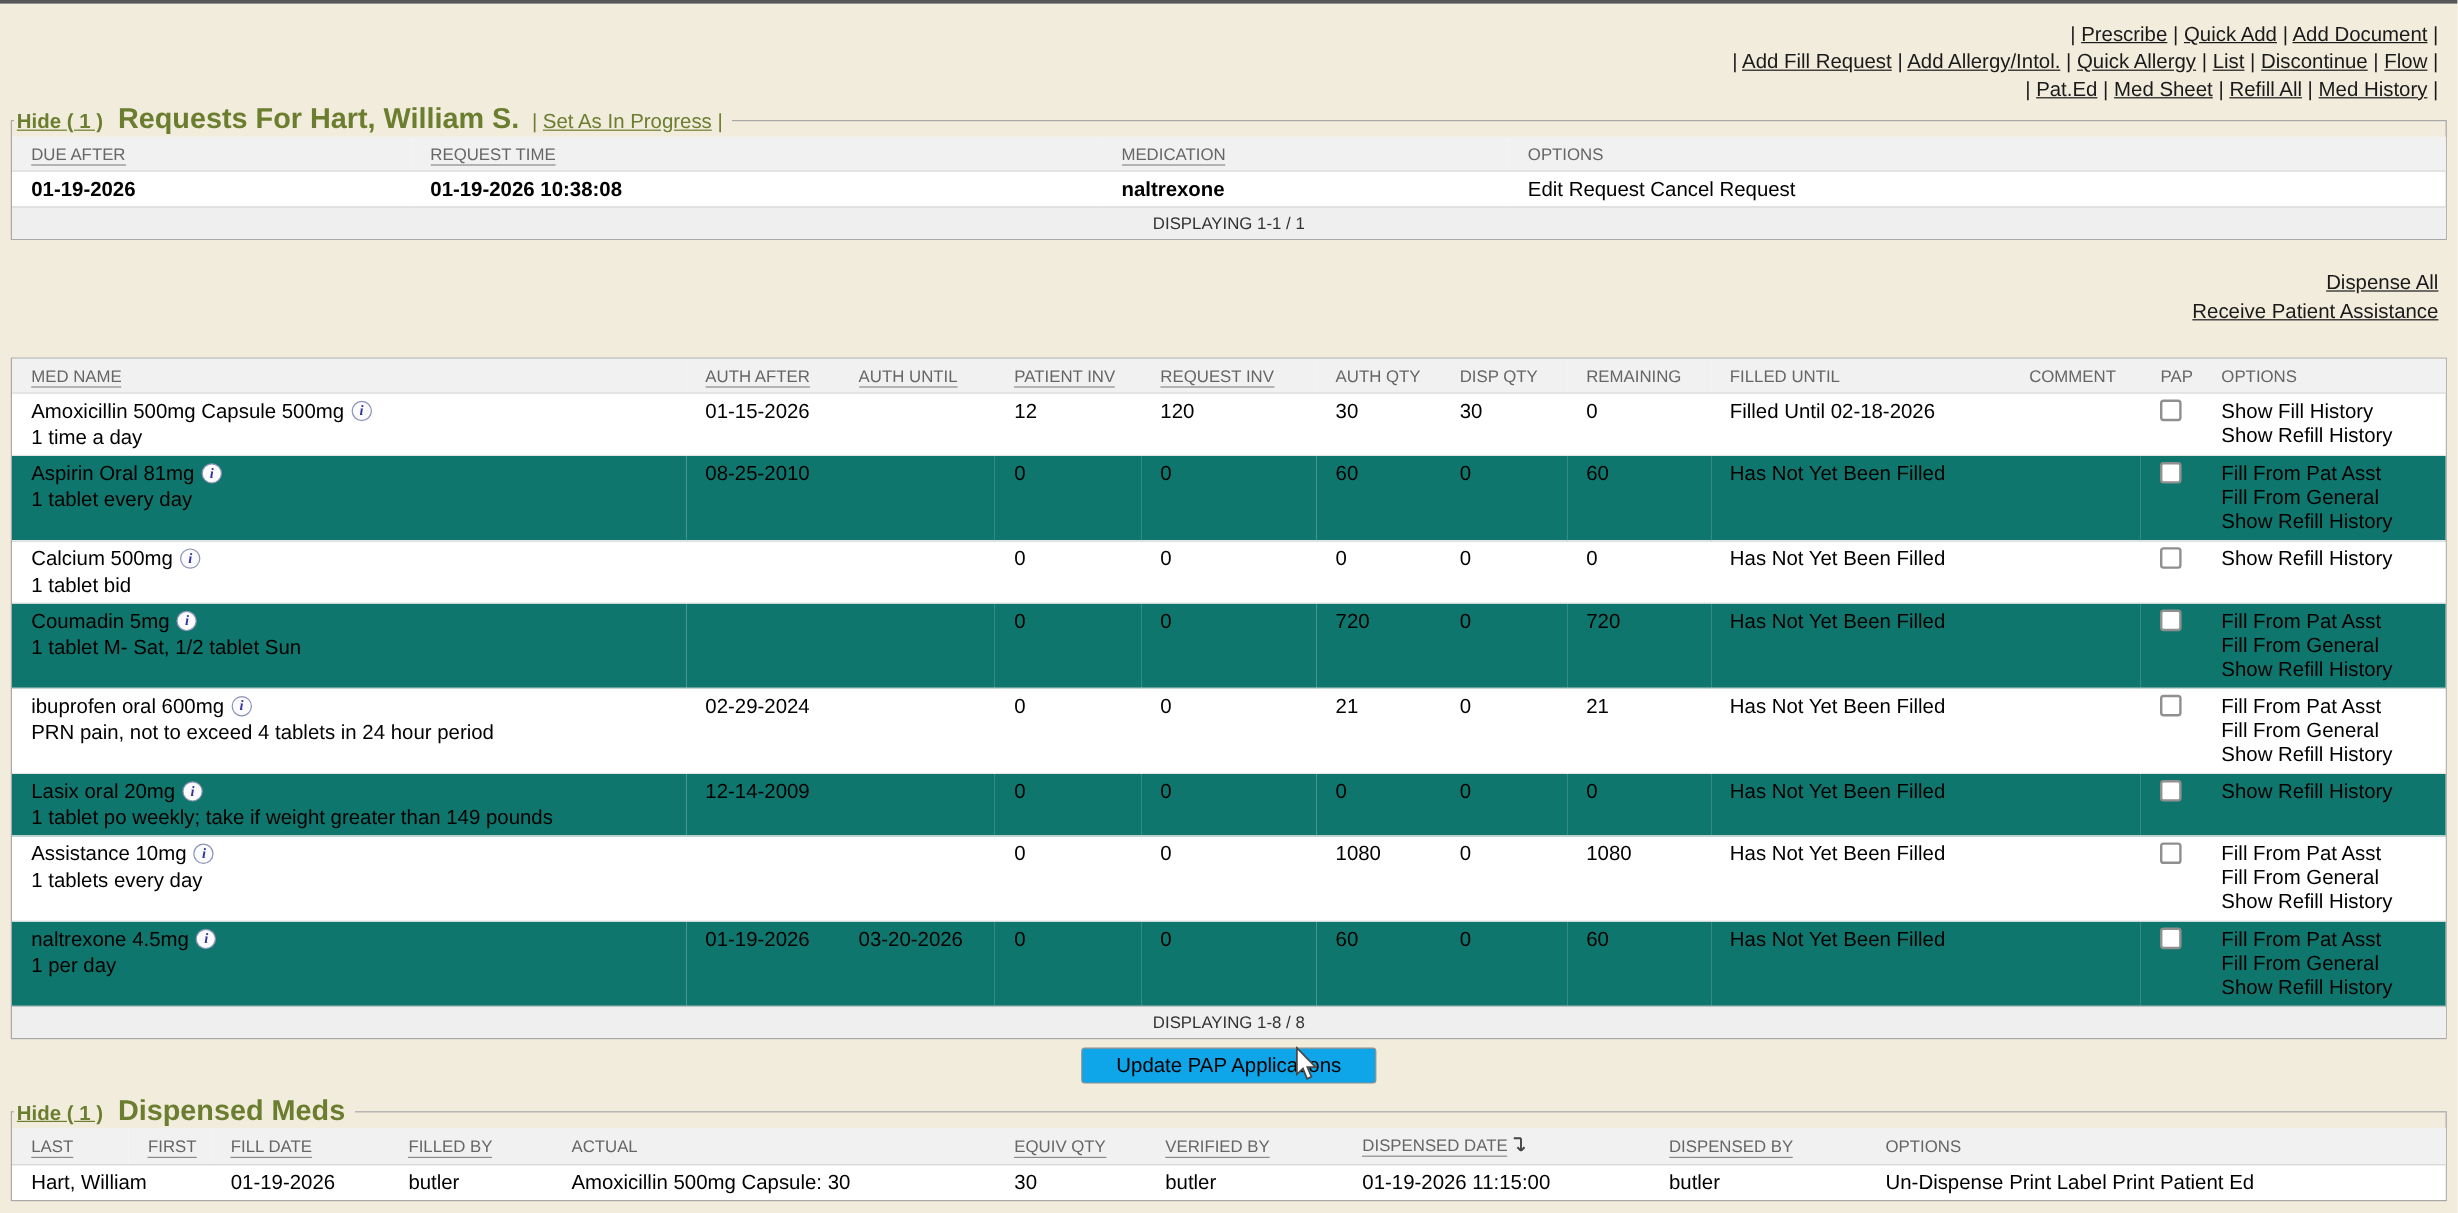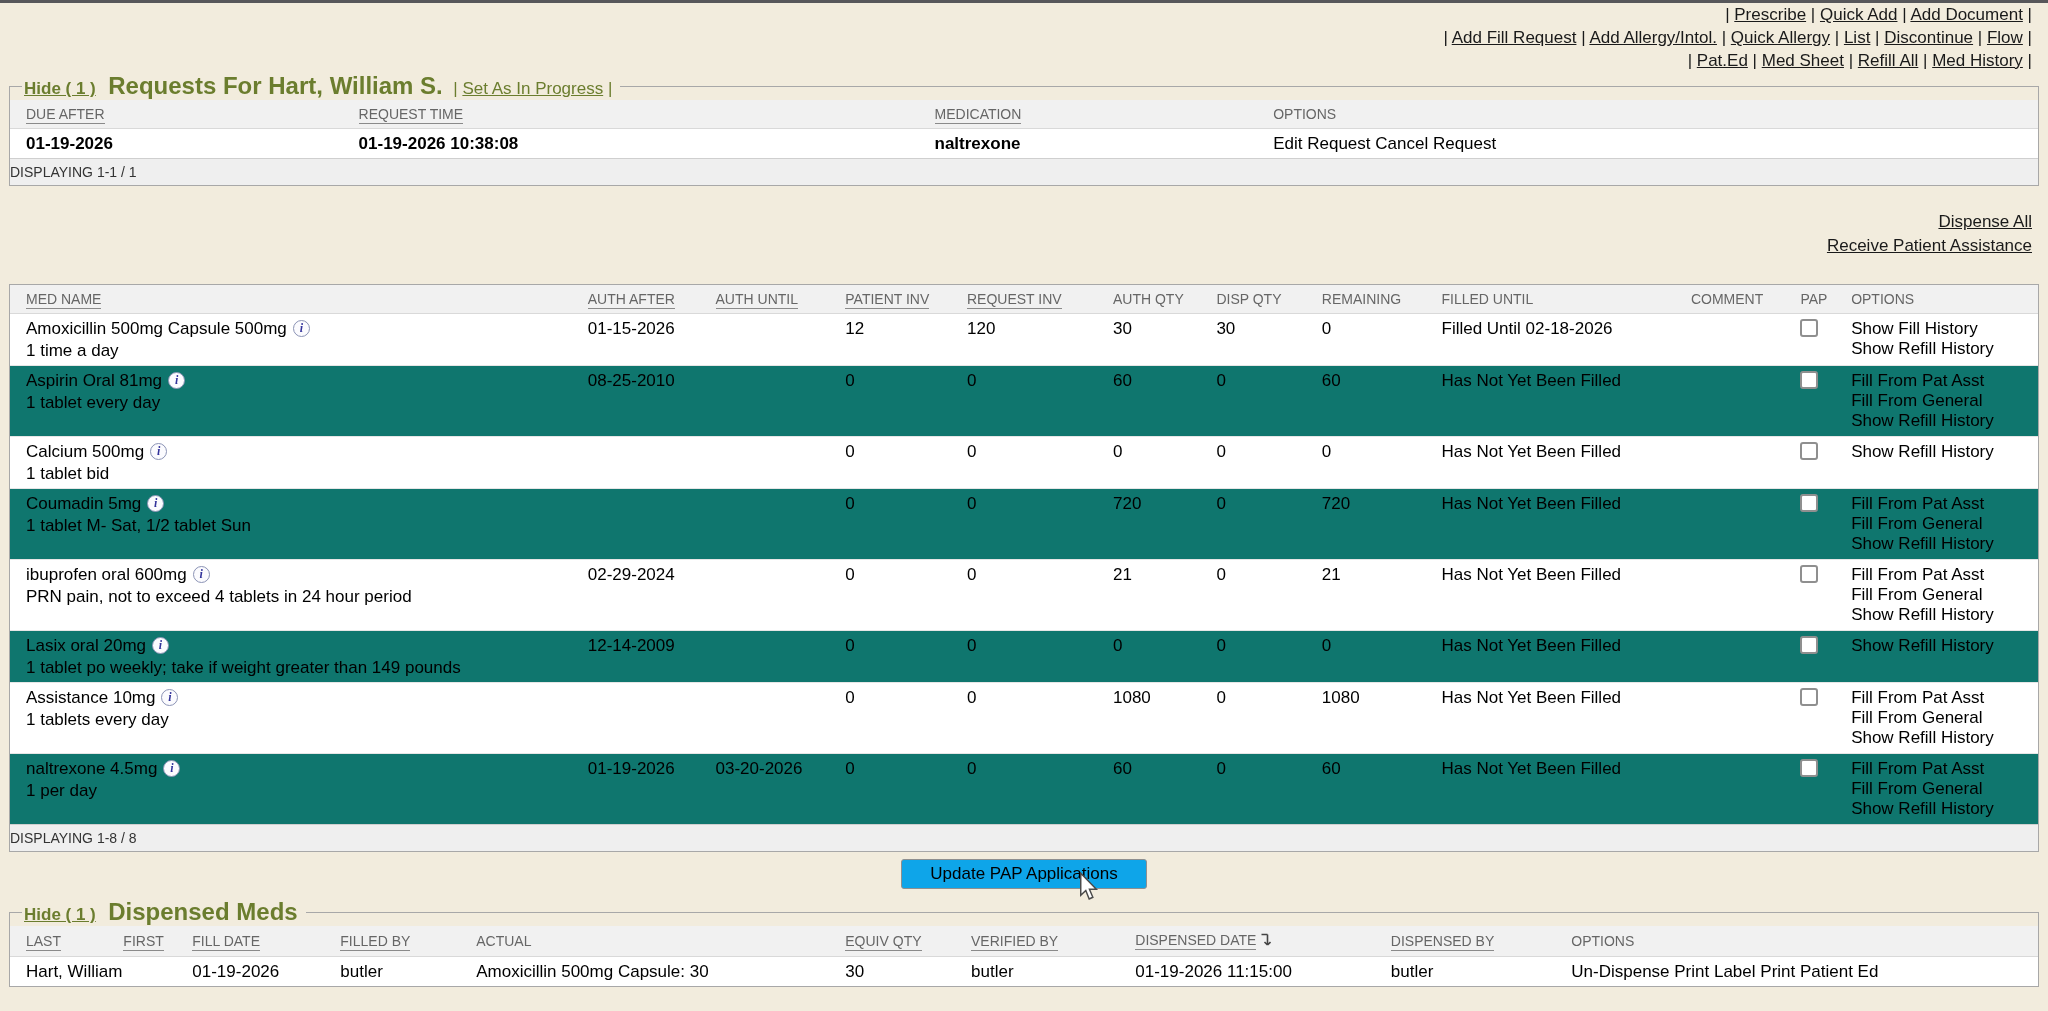--- a/index.html
+++ b/index.html
@@ -4,47 +4,47 @@
 <style>
   html,body{margin:0;padding:0;}
   body{
     width:2048px;height:1011px;position:relative;overflow:hidden;
     background:#F2ECDD;
     font-family:"Liberation Sans", sans-serif;
     color:#000;
   }
   .topbar{height:3px;background:#57575A;}
   
-  .nav{ text-align:right; padding:0 16px 0 0; font-size:17px; line-height:23px; color:#1a1a1a; white-space:nowrap;}
+  .nav{ text-align:right; padding:14px 16px 0 0; font-size:17px; line-height:23px; color:#1a1a1a; white-space:nowrap;}
   .nav .lnk{ text-decoration:underline; color:#1a1a1a; cursor:pointer;}
   .nav .pipe{ color:#1a1a1a; }
 
   fieldset{ margin:0 9px; padding:0 0 0 0; border:1px solid #A8A8A8; background:transparent;}
-  legend{ padding:0 8px 0 2px; margin-left:12px; white-space:nowrap;}
+  legend{ padding:0 8px 0 2px; margin-left:2px; white-space:nowrap;}
   .hide-link{ font-weight:bold; font-size:17px; color:#6B7D2E; text-decoration:underline; cursor:pointer;}
   .legend-title{ font-weight:bold; font-size:24px; color:#6B7D2E; margin-left:8px;}
   .legend-extra{ font-size:17px; color:#6B7D2E; margin-left:6px;}
   .legend-extra .lnk{ text-decoration:underline; cursor:pointer; color:#6B7D2E;}
 
   table{ width:100%; border-collapse:collapse; table-layout:fixed; background:#fff; }
   thead th{
     background:#F1F1F1; color:#666; font-size:14px; font-weight:normal;
     text-align:left; padding:6px 0 6px 16px; white-space:nowrap;
     border-bottom:1px solid #D9D9D9;
   }
   thead th .sortable{ border-bottom:1px solid #8a8a8a; padding-bottom:1px; cursor:pointer;}
   tbody td{
     padding:5px 0 5px 16px; vertical-align:top; white-space:nowrap;
     font-size:17px; line-height:19px;
   }
   tbody tr{ border-top:1px solid #E6E6E6;}
   tbody tr:first-child{ border-top:none;}
   tbody tr.alt{ background:#0f766e;}
   tfoot td{
-    background:#EFEFEF; border-top:1px solid #CFCFCF; 
+    background:#EFEFEF; border-top:1px solid #CFCFCF; text-align:center;
     font-size:14px; color:#333; padding:5px 0;
   }
   .b{ font-weight:bold;}
   .sig{ margin-top:3px;}
   .opt{ color:#000; cursor:pointer;}
   .optline{ line-height:20px;}
   .info-icon{
     display:inline-block; width:15px; height:15px; margin-left:6px; vertical-align:2px;
     border:1px solid #8B93B5; border-radius:50%; background:#FBFBFE;
     color:#33339B; font-family:"Liberation Serif", serif; font-style:italic; font-weight:bold;

